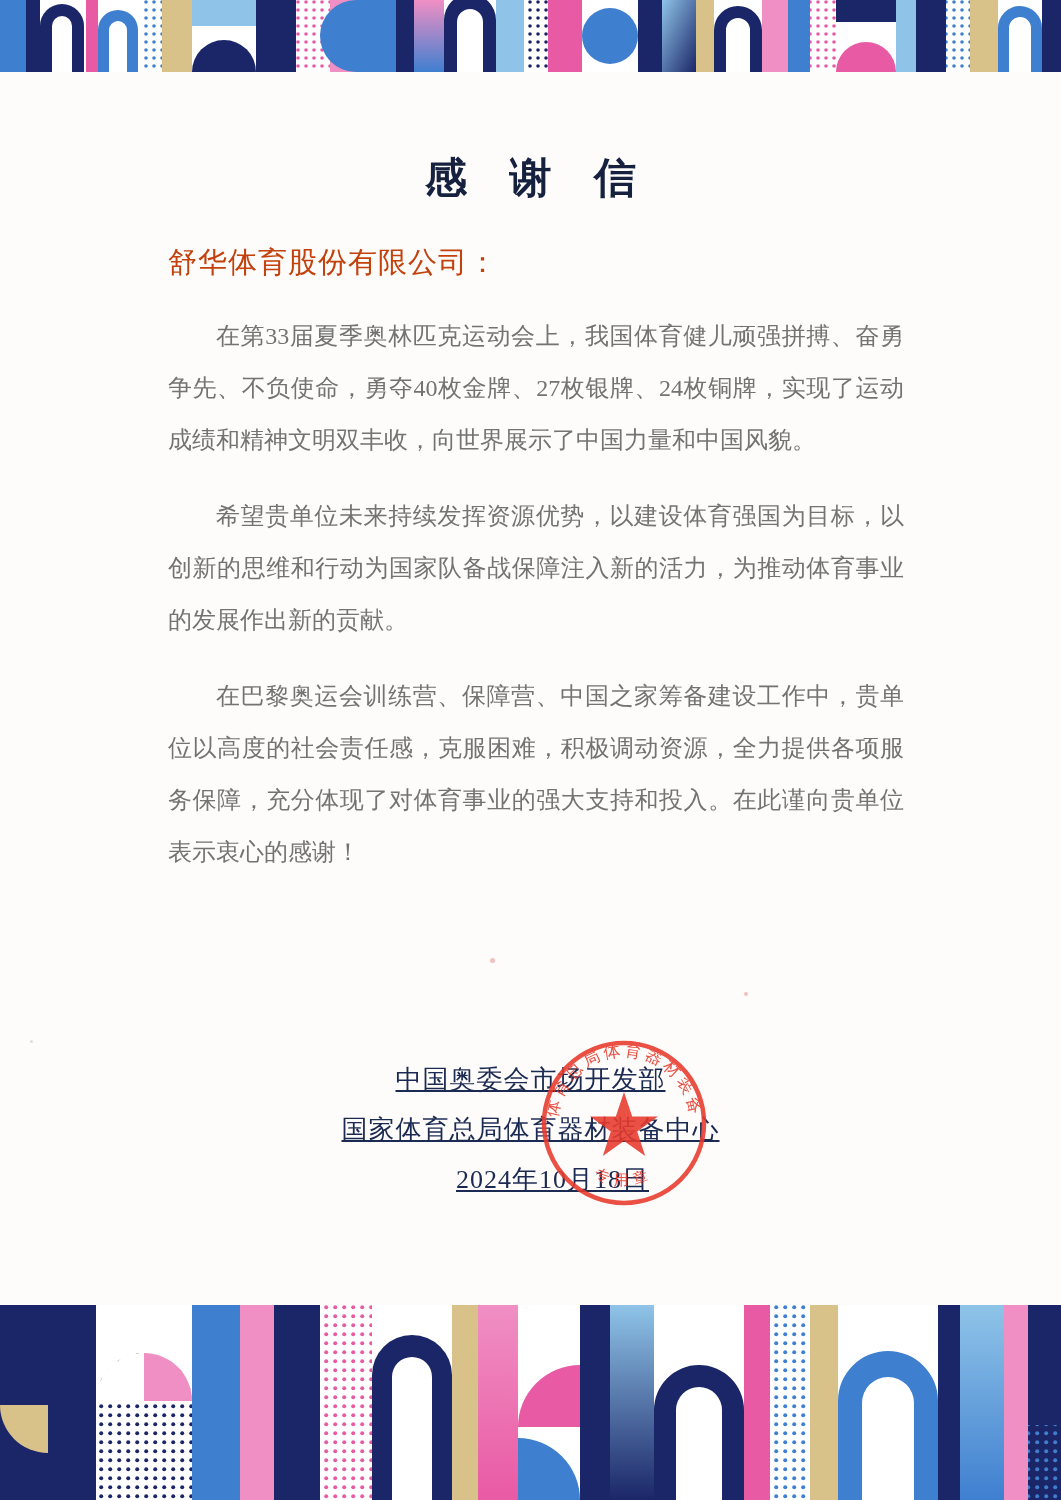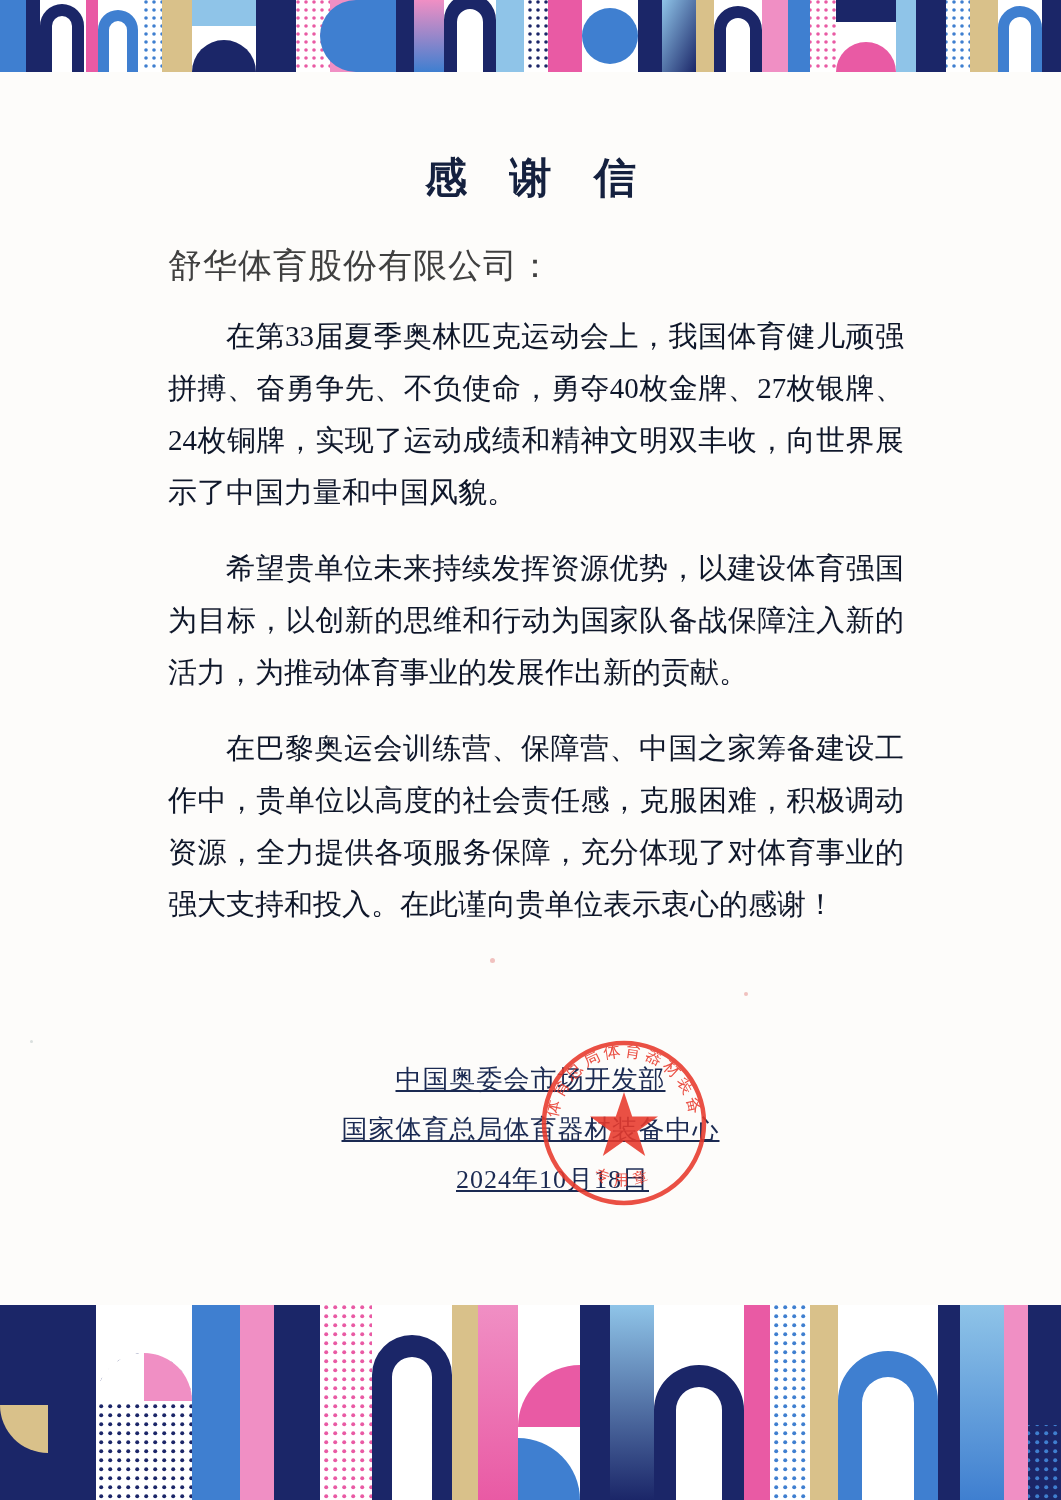--- a/index.html
+++ b/index.html
@@ -45,32 +45,32 @@
     font-weight: bold;
     letter-spacing: 16px;
     color: #15213f;
     text-indent: 16px;
     font-family: "Liberation Serif", "DejaVu Serif", serif;
   }
   .salutation {
     position: absolute;
     top: 243px;
     left: 168px;
-    font-size: 34px;
-    color: #404040;
+    font-size: 29px;
+    color: #c2410c;
     letter-spacing: 1px;
   }
   .body-text {
     position: absolute;
     top: 310px;
     left: 168px;
     width: 736px;
-    font-size: 29px;
+    font-size: 24px;
     line-height: 52px;
-    color: #0f172a;
+    color: #737373;
     text-align: justify;
     text-justify: inter-ideograph;
   }
   .body-text p {
     margin: 0 0 24px 0;
     text-indent: 2em;
   }
   .signature {
     position: absolute;
     top: 1055px;

